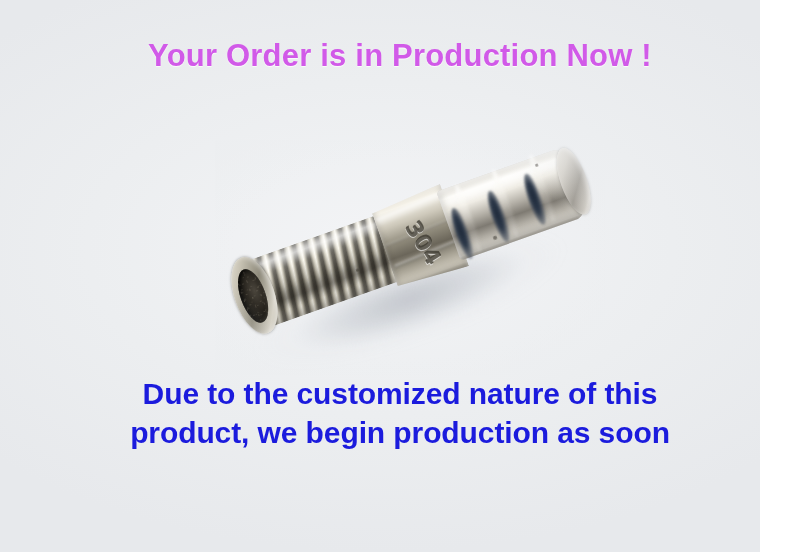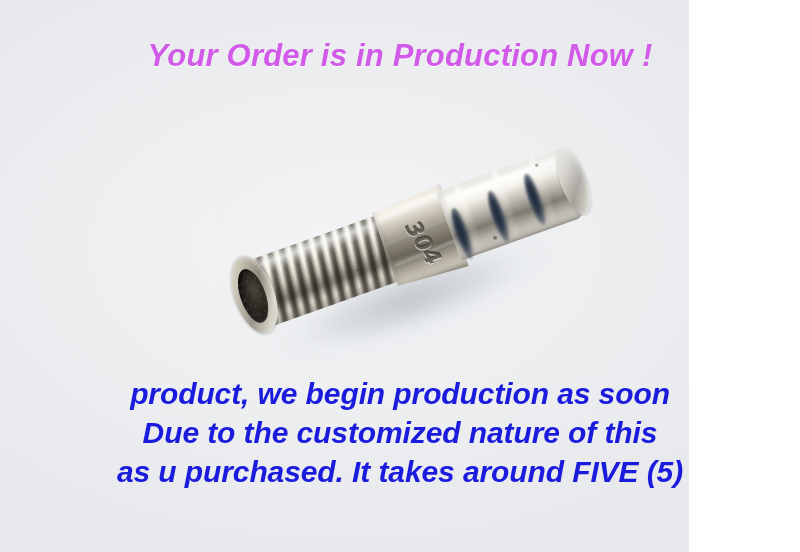--- a/index.html
+++ b/index.html
@@ -5,28 +5,27 @@
 <style>
   html, body {
     margin: 0;
     padding: 0;
     background: #ffffff;
   }
   * { box-sizing: border-box; }
 
   .canvas {
     position: relative;
-    width: 689px;
+    width: 760px;
     height: 552px;
     overflow: hidden;
     font-family: "Liberation Sans", sans-serif;
     background: #ecedef;
     background-image:
       radial-gradient(ellipse 70% 55% at 50% 45%, #f3f4f6 0%, #eceef0 55%, #e7e9ec 100%);
-    font-style: italic;
   }
 
   
   .headline {
     position: absolute;
     left: 0;
     top: 38px;
     width: 800px;
     text-align: center;
     font-size: 31px;
@@ -397,18 +396,17 @@
 
       <div class="blemish b1"></div>
       <div class="blemish b2"></div>
       <div class="blemish b3"></div>
     </div>
 
     <div class="photo-blur-overlay"></div>
   </div>
 
   <div class="body-copy">
+    <div class="line">Due to the customized nature of this</div>
     <div class="line">product, we begin production as soon</div>
-    <div class="line">Due to the customized nature of this</div>
-    <div class="line">as u purchased. It takes around FIVE (5)</div>
   </div>
 
 </div>
 
 </body></html>

